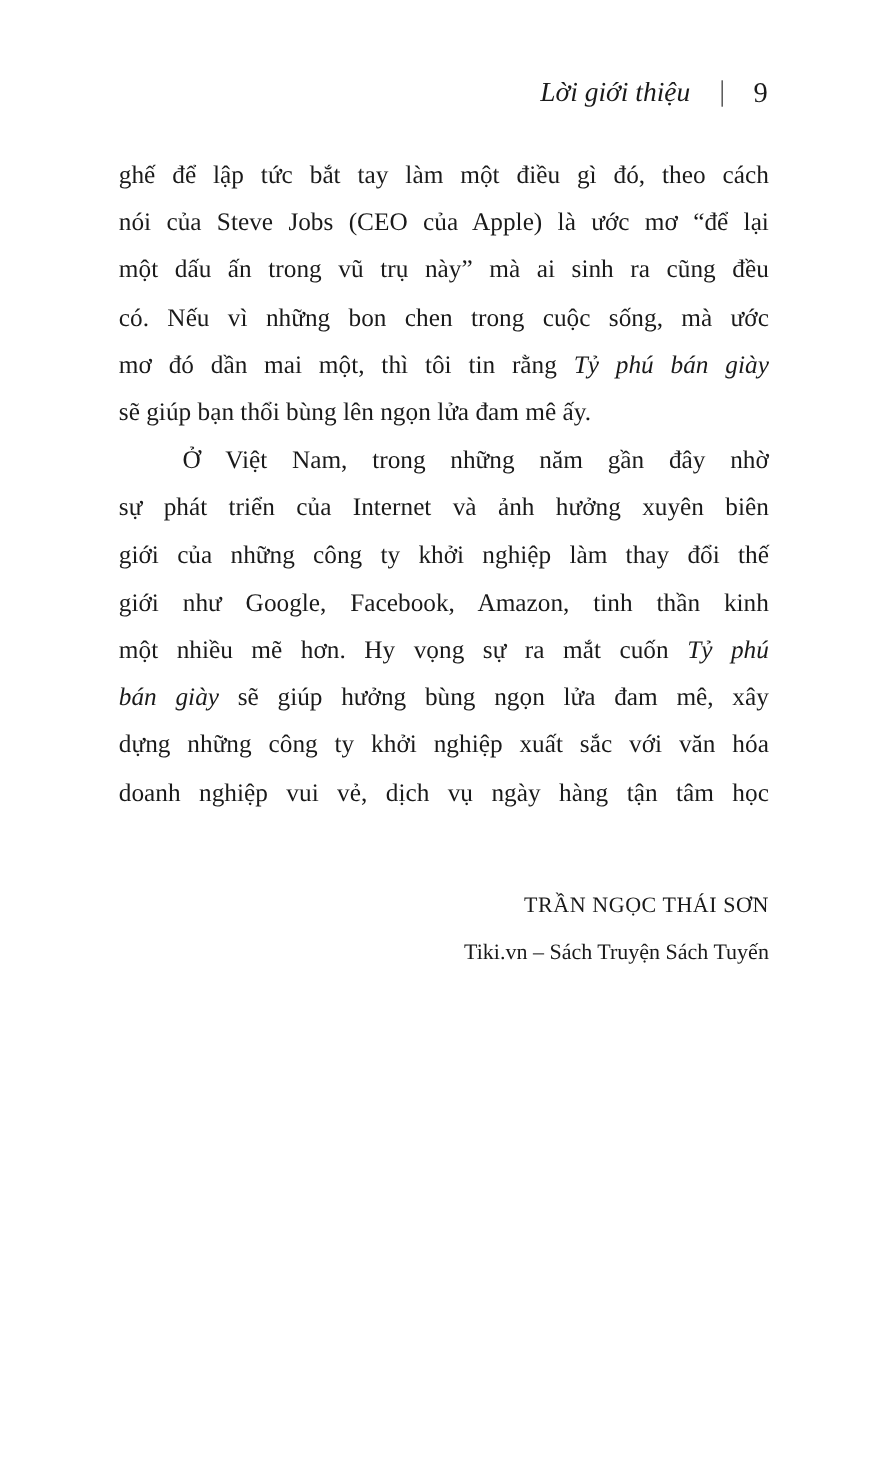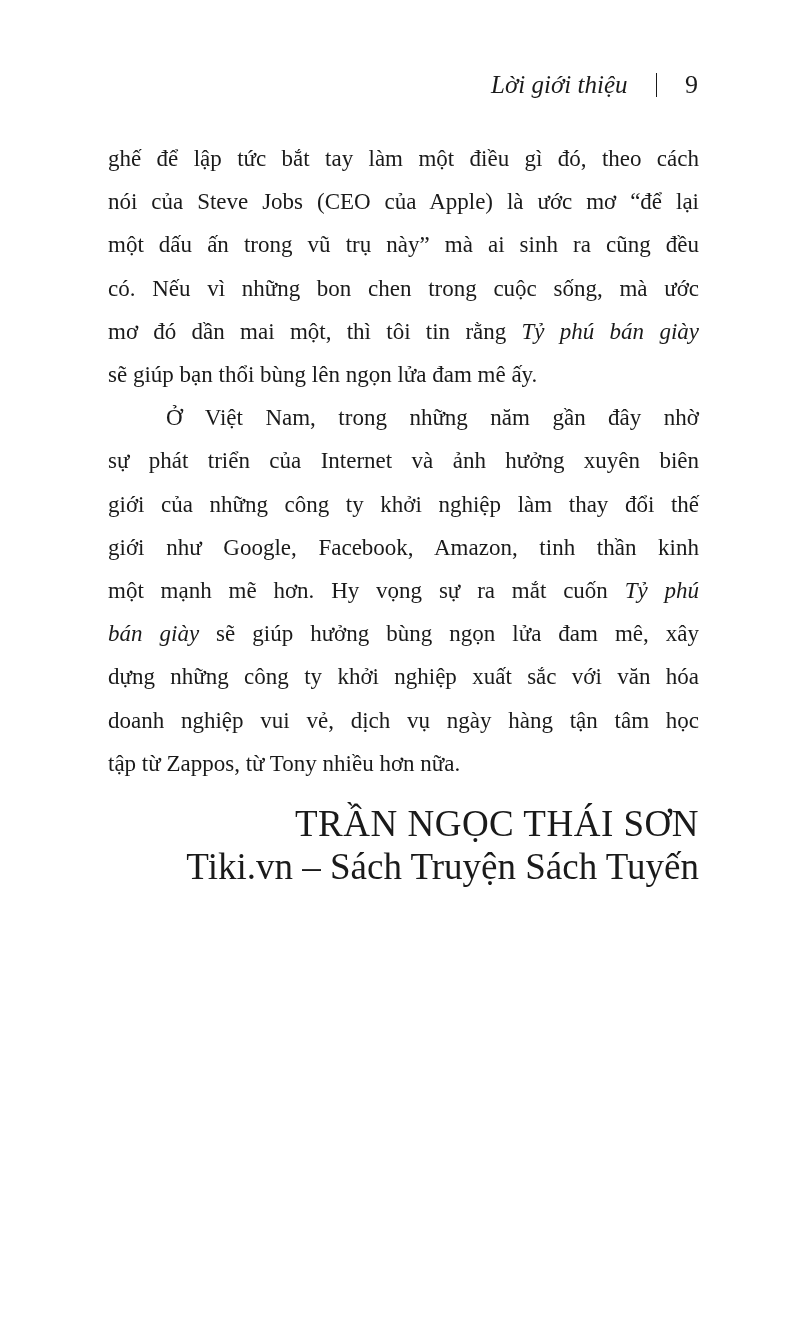--- a/index.html
+++ b/index.html
@@ -57,21 +57,21 @@
     }
     .line.last {
       text-align-last: left;
     }
     em { font-style: italic; }
     .signature {
       position: absolute;
       right: 101px;
       top: 802px;
       text-align: right;
-      font-size: 37px;
+      font-size: 20px;
       line-height: 43px;
     }
     .signature .name {
       letter-spacing: 0.5px;
     }
   </style>
 </head>
 <body>
 
 <header class="running-head">
@@ -87,24 +87,23 @@
     <span class="line"><span>một dấu ấn trong vũ trụ này” mà ai sinh ra cũng đều</span></span>
     <span class="line"><span>có. Nếu vì những bon chen trong cuộc sống, mà ước</span></span>
     <span class="line"><span>mơ đó dần mai một, thì tôi tin rằng </span><em>Tỷ phú bán giày</em></span>
     <span class="line last"><span>sẽ giúp bạn thổi bùng lên ngọn lửa đam mê ấy.</span></span>
   </p>
   <p>
     <span class="line" style="padding-left:58px;"><span>Ở Việt Nam, trong những năm gần đây nhờ</span></span>
     <span class="line"><span>sự phát triển của Internet và ảnh hưởng xuyên biên</span></span>
     <span class="line"><span>giới của những công ty khởi nghiệp làm thay đổi thế</span></span>
     <span class="line"><span>giới như Google, Facebook, Amazon, tinh thần kinh</span></span>
-    <span class="line"><span>một mạnh mẽ hơn. Hy vọng sự ra mắt cuốn </span><em>Tỷ phú</em></span>
+    <span class="line"><span>một nhiều mẽ hơn. Hy vọng sự ra mắt cuốn </span><em>Tỷ phú</em></span>
     <span class="line"><em>bán giày</em><span> sẽ giúp hưởng bùng ngọn lửa đam mê, xây</span></span>
     <span class="line"><span>dựng những công ty khởi nghiệp xuất sắc với văn hóa</span></span>
     <span class="line"><span>doanh nghiệp vui vẻ, dịch vụ ngày hàng tận tâm học</span></span>
-    <span class="line last"><span>tập từ Zappos, từ Tony nhiều hơn nữa.</span></span>
   </p>
 </main>
 
 <footer class="signature">
   <div class="name">TRẦN NGỌC THÁI SƠN</div>
   <div>Tiki.vn – Sách Truyện Sách Tuyến</div>
 </footer>
 
 </body></html>

